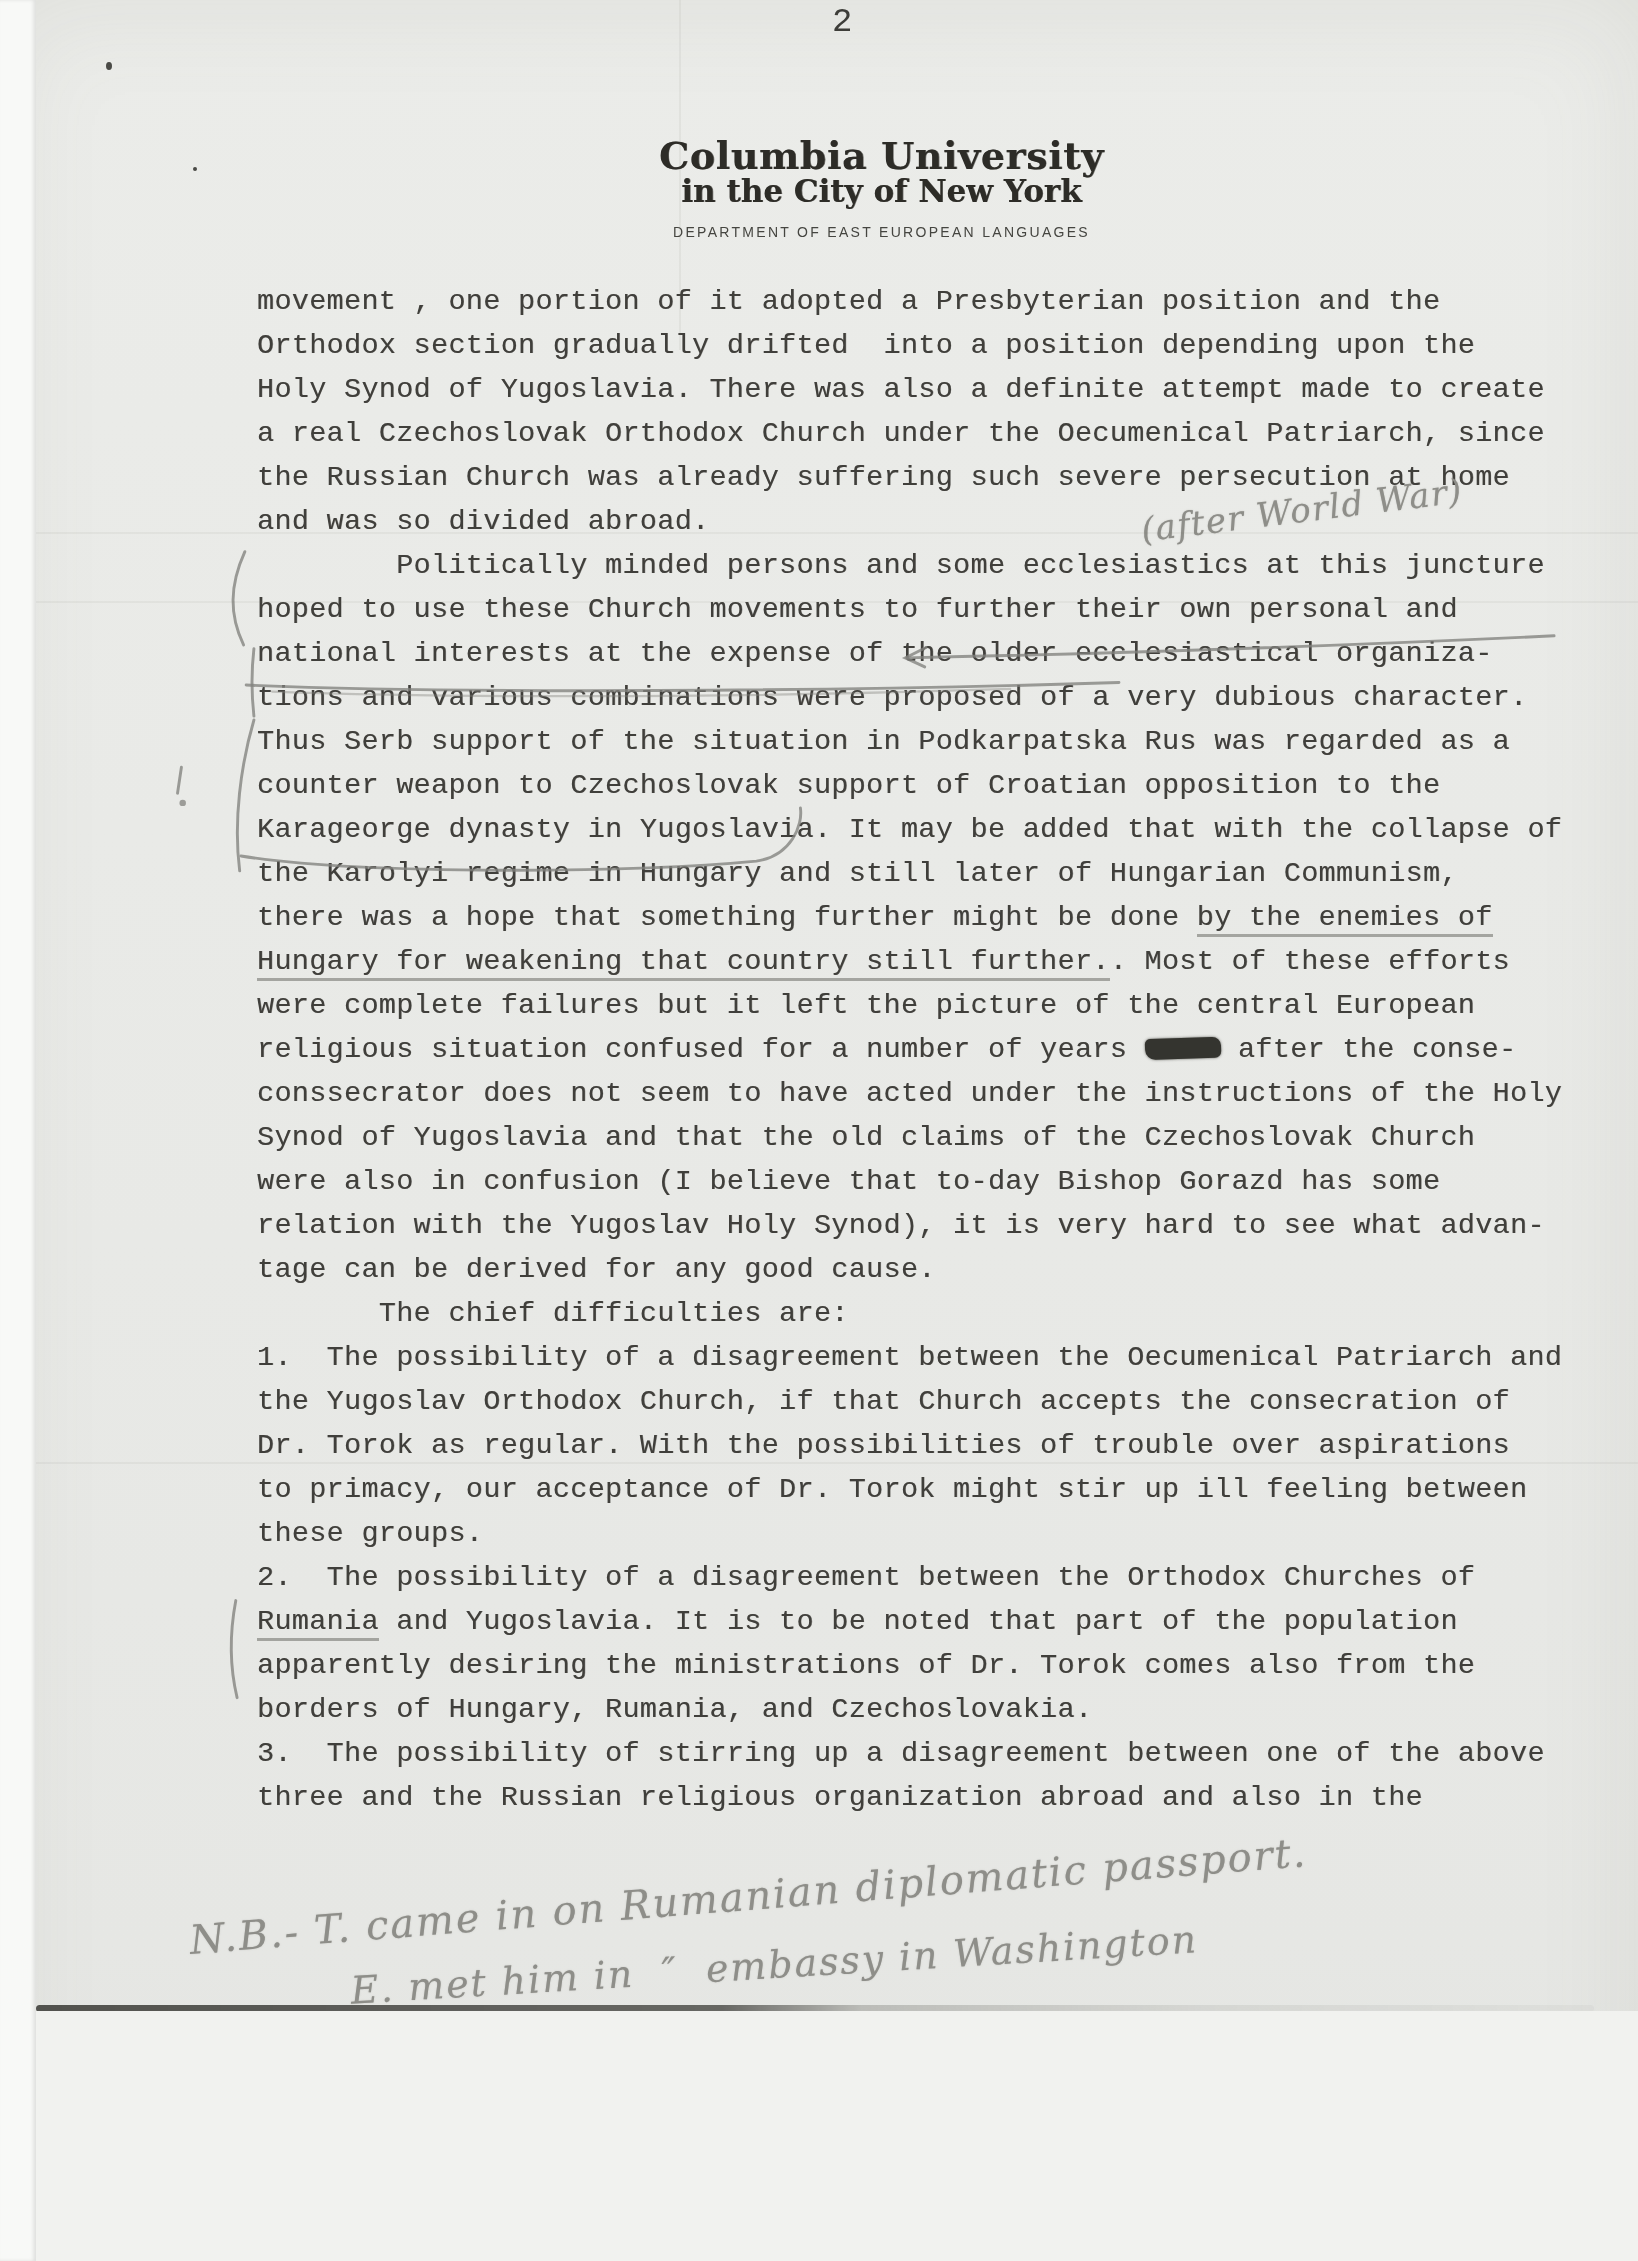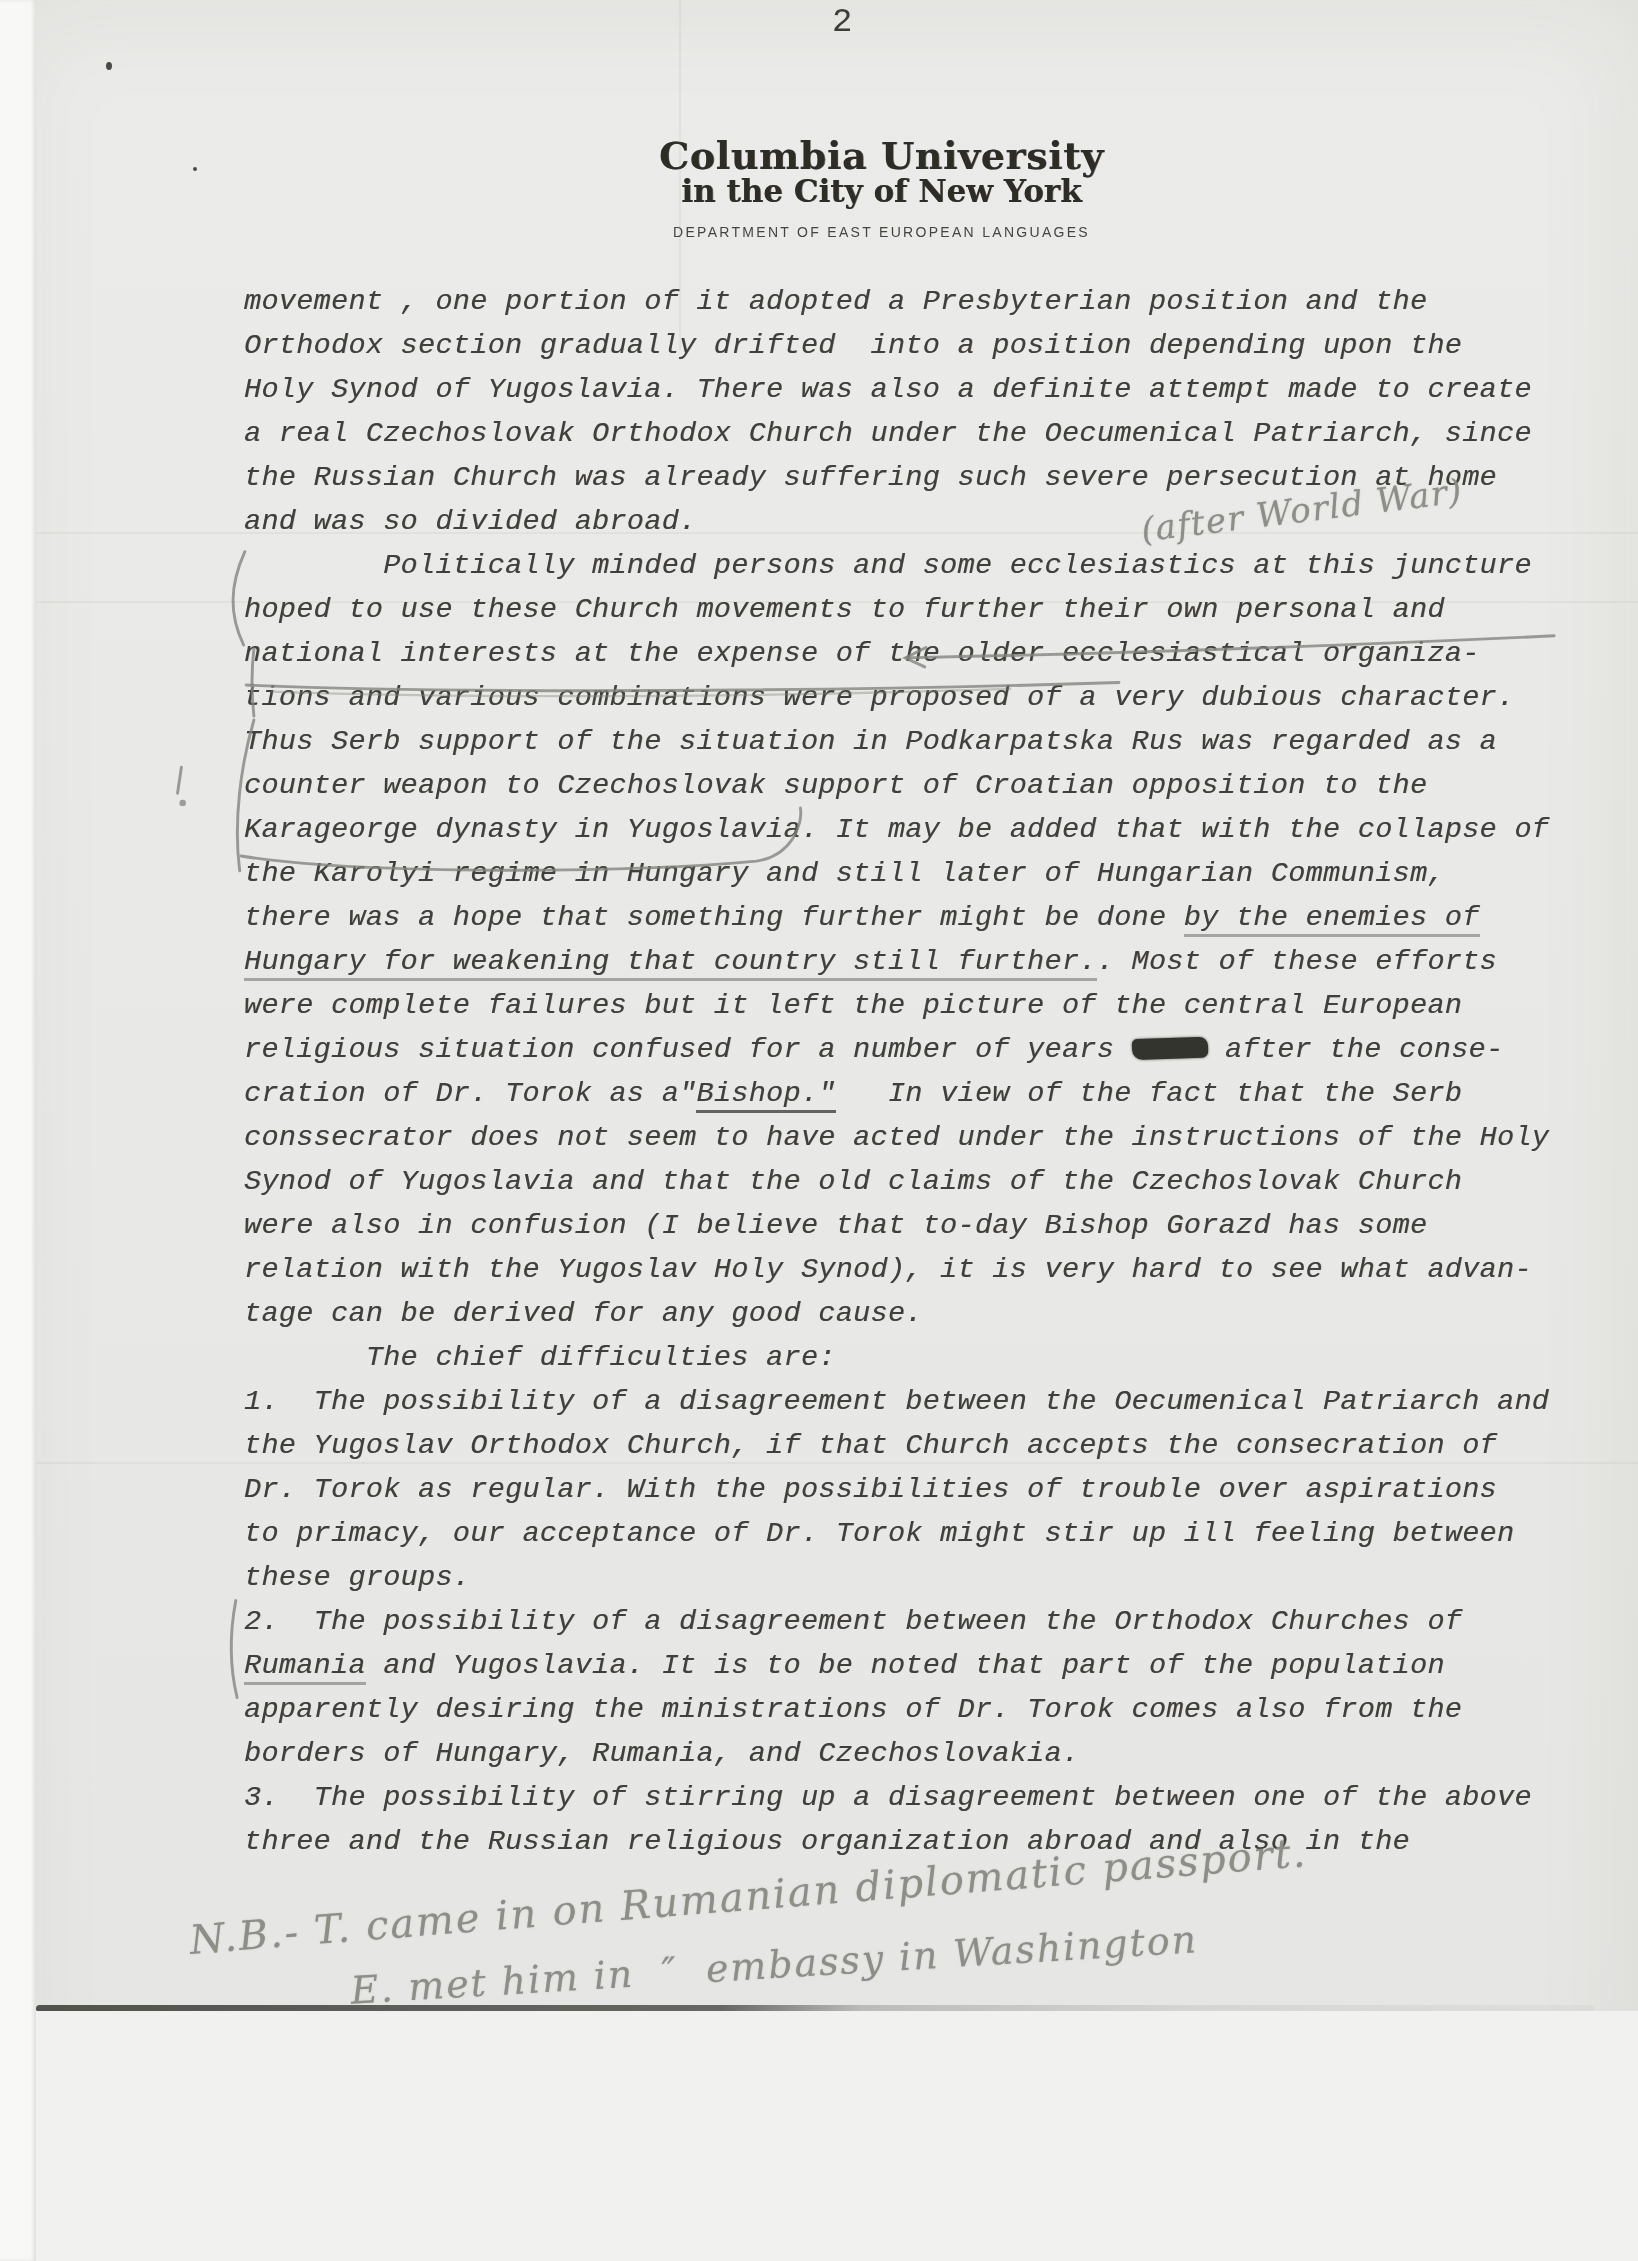--- a/index.html
+++ b/index.html
@@ -49,23 +49,22 @@
     font-family:"DejaVu Serif",serif;font-weight:bold;font-size:31px;line-height:30px;
     letter-spacing:0px;text-shadow:0.6px 0 0 rgba(45,44,39,.6);
   }
   .lh-dept{
     margin-top:18px;
     font-family:"Liberation Sans","DejaVu Sans",sans-serif;
     font-size:14px;letter-spacing:2.3px;color:#454540;
   }
 
   .body-text{
-    position:absolute;left:244px;top:280px;width:1334px;
+    position:absolute;left:257px;top:280px;width:1334px;
     color:#403f3b;
-    font-style:italic;
   }
   .tline{
     height:44px;line-height:44px;font-size:28.5px;white-space:pre;
     letter-spacing:0.3px;
     text-shadow:0.4px 0.4px 0.6px rgba(62,60,55,.45);
   }
   .u{border-bottom:3.2px solid rgba(108,108,102,.55);}
   .udark{border-bottom:3.2px solid rgba(66,65,60,.8);}
   .redact{
     display:inline-block;width:76px;height:21px;background:#34342f;
@@ -113,21 +112,20 @@
       <div class="tline"><span>national interests at the expense of the older ecclesiastical organiza-</span></div>
       <div class="tline"><span>tions and various combinations were proposed of a very dubious character.</span></div>
       <div class="tline"><span>Thus Serb support of the situation in Podkarpatska Rus was regarded as a</span></div>
       <div class="tline"><span>counter weapon to Czechoslovak support of Croatian opposition to the</span></div>
       <div class="tline"><span>Karageorge dynasty in Yugoslavia. It may be added that with the collapse of</span></div>
       <div class="tline"><span>the Karolyi regime in Hungary and still later of Hungarian Communism,</span></div>
       <div class="tline"><span>there was a hope that something further might be done </span><span class="u">by the enemies of</span></div>
       <div class="tline"><span class="u">Hungary for weakening that country still further.</span><span>. Most of these efforts</span></div>
       <div class="tline"><span>were complete failures but it left the picture of the central European</span></div>
       <div class="tline"><span>religious situation confused for a number of years </span><span class="redact"></span><span> after the conse-</span></div>
-      <div class="tline"><span>cration of Dr. Torok as a"</span><span class="udark">Bishop."</span><span>   In view of the fact that the Serb</span></div>
       <div class="tline"><span>conssecrator does not seem to have acted under the instructions of the Holy</span></div>
       <div class="tline"><span>Synod of Yugoslavia and that the old claims of the Czechoslovak Church</span></div>
       <div class="tline"><span>were also in confusion (I believe that to-day Bishop Gorazd has some</span></div>
       <div class="tline"><span>relation with the Yugoslav Holy Synod), it is very hard to see what advan-</span></div>
       <div class="tline"><span>tage can be derived for any good cause.</span></div>
       <div class="tline"><span>       The chief difficulties are:</span></div>
       <div class="tline"><span>1.  The possibility of a disagreement between the Oecumenical Patriarch and</span></div>
       <div class="tline"><span>the Yugoslav Orthodox Church, if that Church accepts the consecration of</span></div>
       <div class="tline"><span>Dr. Torok as regular. With the possibilities of trouble over aspirations</span></div>
       <div class="tline"><span>to primacy, our acceptance of Dr. Torok might stir up ill feeling between</span></div>

